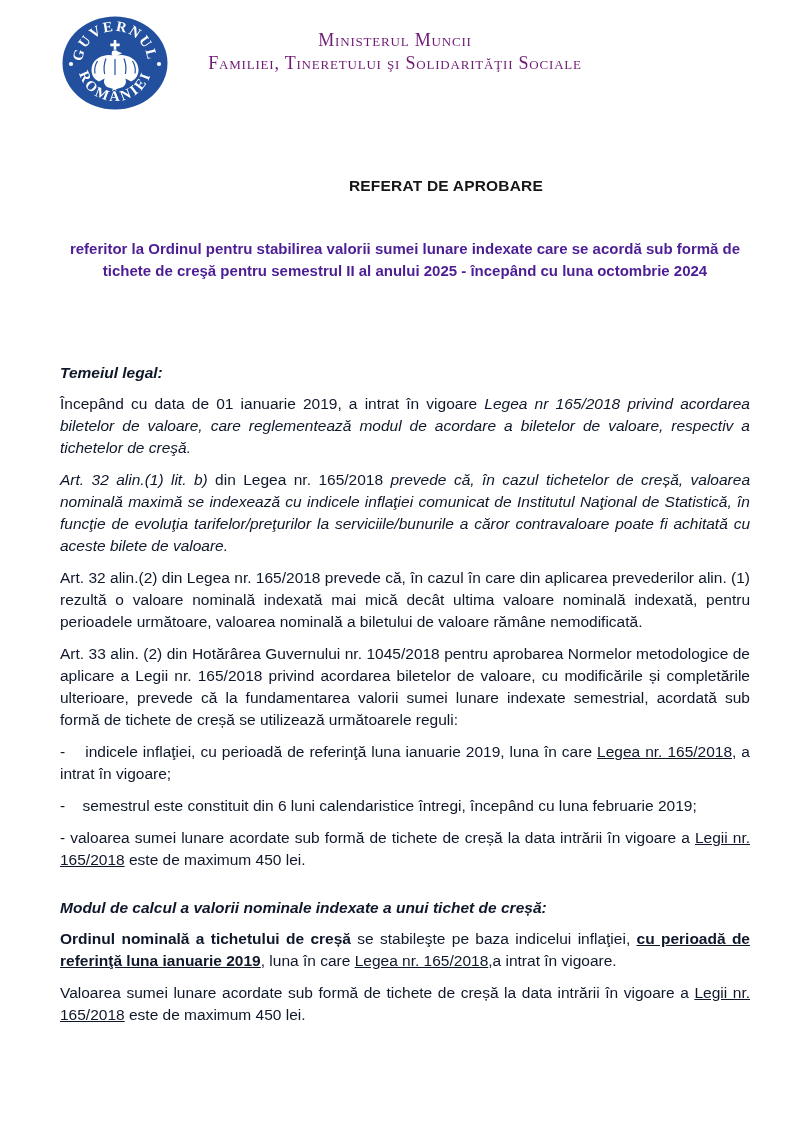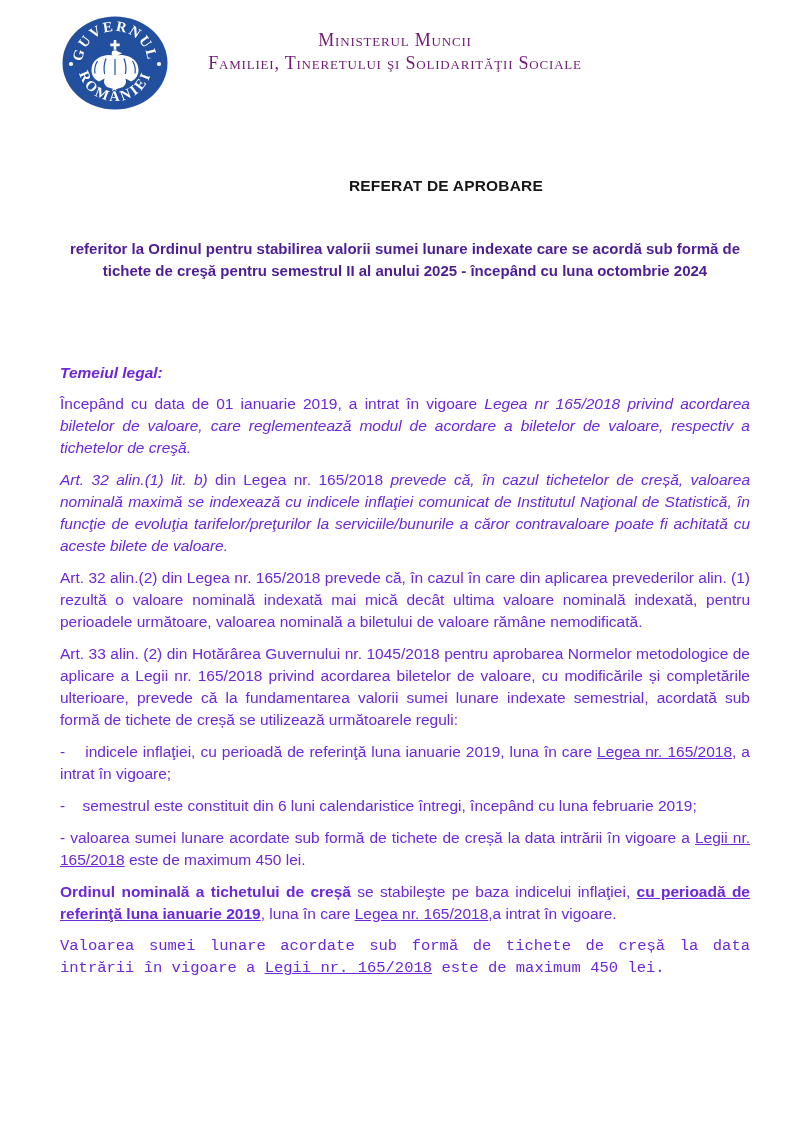--- a/index.html
+++ b/index.html
@@ -21,26 +21,26 @@
     position:absolute;top:177px;left:0;width:810px;margin:0;text-align:center;
     font-size:15.5px;font-weight:bold;letter-spacing:0.2px;color:#161616;padding-left:41px;
   }
   .doc-subtitle{
     position:absolute;top:238px;left:62px;width:686px;margin:0;text-align:center;
     font-size:15px;font-weight:bold;line-height:22px;color:#4c1d95;
   }
   
   .content{
     position:absolute;top:362px;left:60px;width:690px;
-    font-size:15.5px;line-height:22px;text-align:justify;color:#6d28d9;
+    font-size:15.5px;line-height:22px;text-align:justify;color:#0f172a;
   }
   .sec{font-size:15.5px;font-weight:bold;font-style:italic;margin:0 0 9px;text-align:left;}
   .sec2{margin-top:26px;}
   .para{margin:0 0 10px;}
-  .para:last-child{margin-bottom:16px;font-family:Liberation Mono, monospace;}
+  .para:last-child{margin-bottom:16px;}
   span.b{font-weight:bold;}
   span.i{font-style:italic;}
   span.u{text-decoration:underline;}
 </style>
 </head>
 <body>
 
 <div class="page">
 
   <header>
@@ -89,17 +89,18 @@
 
     <h2 class="sec">Temeiul legal:</h2>
     <p class="para"><span>Începând cu data de 01 ianuarie 2019, a intrat în vigoare </span><span class="i">Legea nr 165/2018 privind acordarea biletelor de valoare, care reglementează modul de acordare a biletelor de valoare, respectiv a tichetelor de creşă.</span></p>
     <p class="para"><span class="i">Art. 32 alin.(1) lit. b)</span><span> din Legea nr. 165/2018 </span><span class="i">prevede că, în cazul tichetelor de creșă, valoarea nominală maximă se indexează cu indicele inflaţiei comunicat de Institutul Naţional de Statistică, în funcţie de evoluţia tarifelor/preţurilor la serviciile/bunurile a căror contravaloare poate fi achitată cu aceste bilete de valoare.</span></p>
     <p class="para"><span>Art. 32 alin.(2) din Legea nr. 165/2018 prevede că, în cazul în care din aplicarea prevederilor alin. (1) rezultă o valoare nominală indexată mai mică decât ultima valoare nominală indexată, pentru perioadele următoare, valoarea nominală a biletului de valoare rămâne nemodificată.</span></p>
     <p class="para"><span>Art. 33 alin. (2) din Hotărârea Guvernului nr. 1045/2018 pentru aprobarea Normelor metodologice de aplicare a Legii nr. 165/2018 privind acordarea biletelor de valoare, cu modificările și completările ulterioare, prevede că la fundamentarea valorii sumei lunare indexate semestrial, acordată sub formă de tichete de creșă se utilizează următoarele reguli:</span></p>
     <p class="para"><span>-&nbsp;&nbsp;&nbsp; indicele inflaţiei, cu perioadă de referinţă luna ianuarie 2019, luna în care </span><span class="u">Legea nr. 165/2018</span><span>, a intrat în vigoare;</span></p>
     <p class="para"><span>-&nbsp;&nbsp;&nbsp; semestrul este constituit din 6 luni calendaristice întregi, începând cu luna februarie 2019;</span></p>
     <p class="para"><span>- valoarea sumei lunare acordate sub formă de tichete de creșă la data intrării în vigoare a </span><span class="u">Legii nr. 165/2018</span><span> este de maximum 450 lei.</span></p>
 
+    <h2 class="sec sec2">Modul de calcul a valorii nominale indexate a unui tichet de creșă:</h2>
     <p class="para"><span class="b">Ordinul nominală a tichetului de creșă</span><span> se stabileşte pe baza indicelui inflaţiei, </span><span class="b u">cu perioadă de referinţă luna ianuarie 2019</span><span>, luna în care </span><span class="u">Legea nr. 165/2018</span><span>,a intrat în vigoare.</span></p>
     <p class="para"><span>Valoarea sumei lunare acordate sub formă de tichete de creșă la data intrării în vigoare a </span><span class="u">Legii nr. 165/2018</span><span> este de maximum 450 lei.</span></p>
 
   </main>
 </div>
 
 </body></html>

